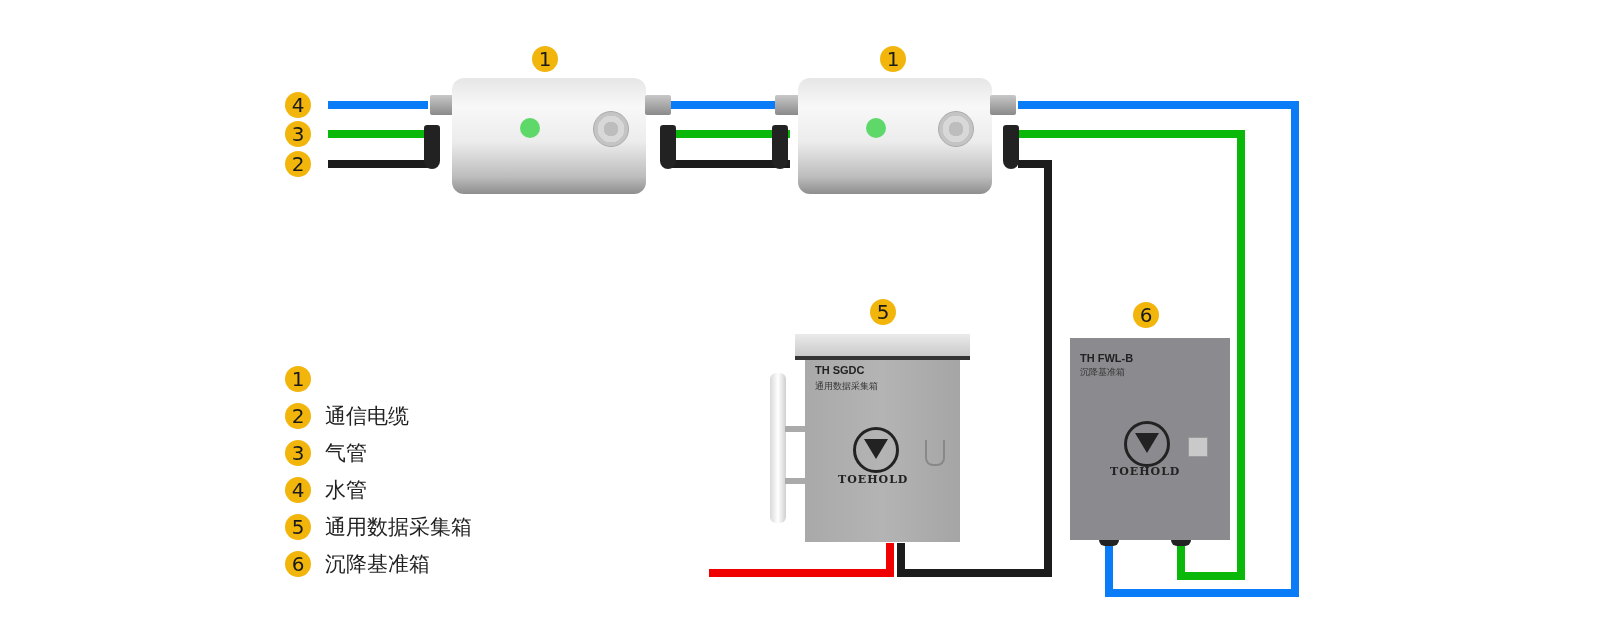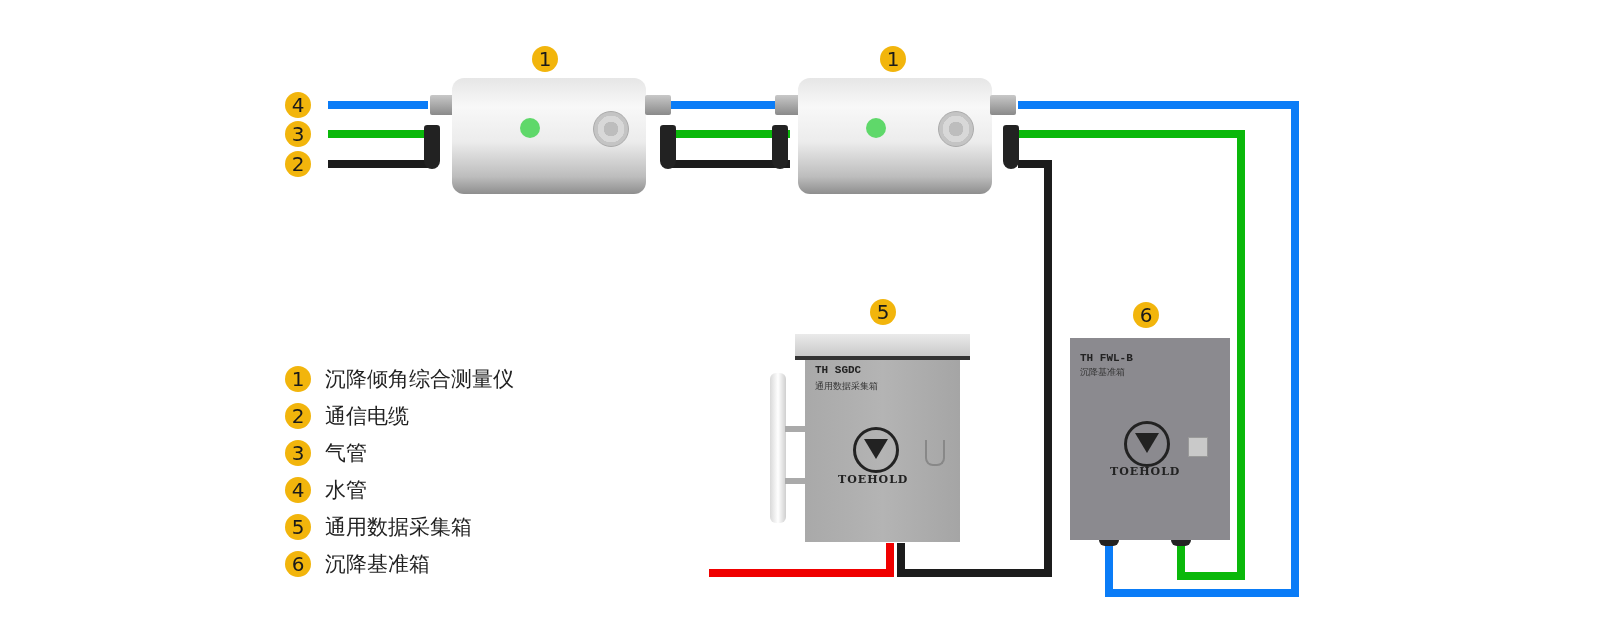--- a/index.html
+++ b/index.html
@@ -23,21 +23,21 @@
   .clip { position:absolute; width:16px; height:44px; background:#222; border-radius:4px 4px 10px 10px; }
   .legend-item { position:absolute; left:285px; height:26px; display:flex; align-items:center; }
   .legend-item .badge { position:relative; }
   .legend-text { margin-left:14px; font-size:21px; color:#222; white-space:nowrap; }
   .cabinet5 { position:absolute; left:805px; top:352px; width:155px; height:190px;
               background:linear-gradient(to right,#a9a9a9,#b4b4b4 50%,#a5a5a5); }
   .roof5 { position:absolute; left:795px; top:334px; width:175px; height:22px;
            background:linear-gradient(#eaeaea,#c9c9c9); border-bottom:4px solid #333; }
   .cabinet6 { position:absolute; left:1070px; top:338px; width:160px; height:202px;
               background:#8b8a8f; transform:skewY(0deg); }
-  .model { position:absolute; font-family:Liberation Mono, monospace; font-weight:bold; font-size:11px; color:#222; }
+  .model { position:absolute; font-family:Liberation Sans, sans-serif; font-weight:bold; font-size:11px; color:#222; }
   .subtitle { position:absolute; font-size:9px; color:#333; }
   .logo { position:absolute; width:40px; height:40px; border-radius:50%; border:3px solid #222; }
   .logo-tri { position:absolute; left:8px; top:9px; width:0; height:0;
               border-left:12px solid transparent; border-right:12px solid transparent; border-top:20px solid #222; }
   .brand { position:absolute; font-family:"DejaVu Serif", serif; font-weight:bold; font-size:11px; letter-spacing:1px; color:#222; }
   .mast { position:absolute; left:770px; top:373px; width:16px; height:150px; border-radius:6px;
           background:linear-gradient(to right,#d9d9d9,#ffffff,#cfcfcf); }
   .bracket { position:absolute; width:22px; height:6px; background:#aaa; }
   .handle5 { position:absolute; left:925px; top:440px; width:16px; height:24px; border-radius:0 0 8px 8px; border:2px solid #888; border-top:none; }
   .plate6 { position:absolute; left:1188px; top:437px; width:18px; height:18px; background:#c9c9c9; border:1px solid #999; }
@@ -124,21 +124,20 @@
     </div>
   <div class="brand" style="left:1110px;top:465px;">TOEHOLD</div>
   <div class="plate6"></div>
   <div class="foot" style="left:1099px;top:540px;"></div>
   <div class="foot" style="left:1171px;top:540px;"></div>
 </div>
 
 <div>
   <div class="legend-item" style="top:366px;">
     <span class="badge">1</span>
-    <span class="legend-text">沉降倾角综合测量仪</span>
   </div>
   <div class="legend-item" style="top:403px;">
     <span class="badge">2</span>
     <span class="legend-text">通信电缆</span>
   </div>
   <div class="legend-item" style="top:440px;">
     <span class="badge">3</span>
     <span class="legend-text">气管</span>
   </div>
   <div class="legend-item" style="top:477px;">

